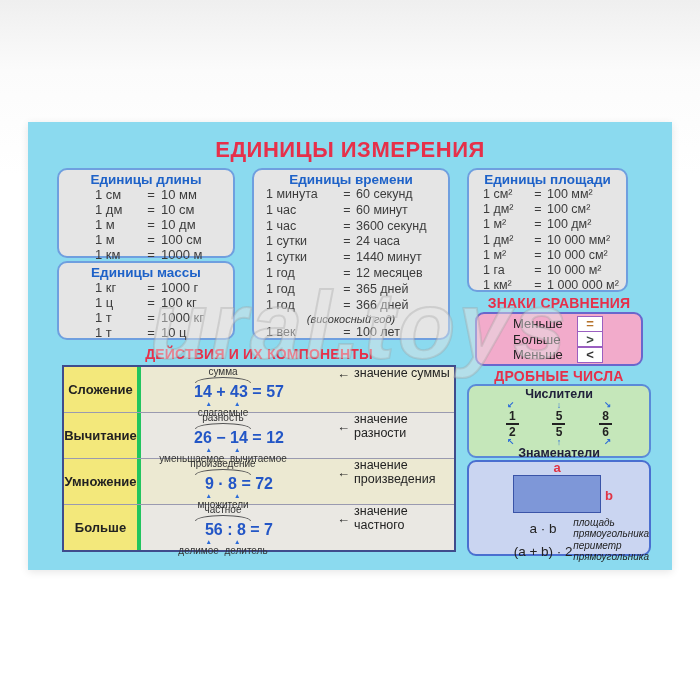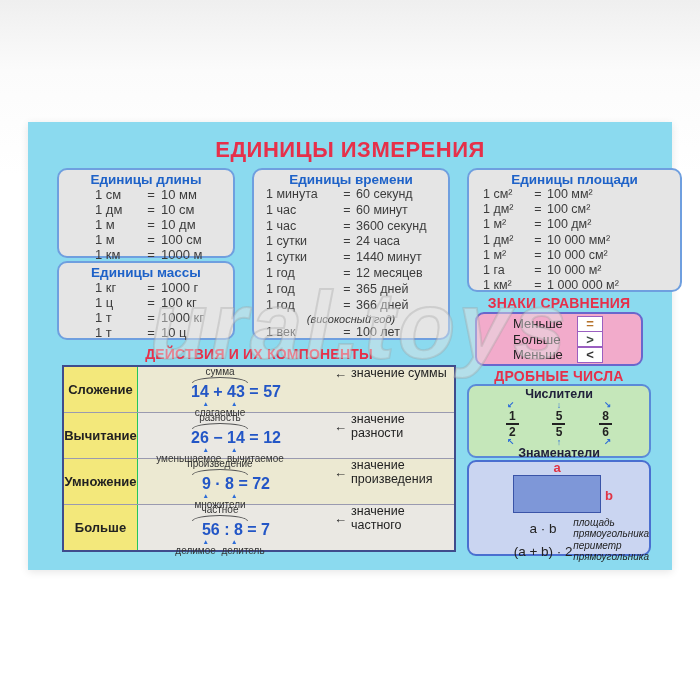--- a/index.html
+++ b/index.html
@@ -30,21 +30,21 @@
   }
   .unit-title{text-align:center;font-weight:bold;font-size:13.5px;line-height:15px;color:var(--header-blue,#1e62c8);}
   .unit-row{display:grid;color:#3c3c3c;}
   .u-eq{text-align:center;}
   #box-length{left:29px;top:46px;width:178px;height:90px;}
   #box-mass{left:29px;top:139px;width:178px;height:79px;}
   #box-length .unit-row,#box-mass .unit-row{grid-template-columns:46px 20px 1fr;font-size:13px;line-height:15px;padding-left:32px;}
   #box-time{left:224px;top:46px;width:198px;height:172px;}
   #box-time .unit-row{grid-template-columns:72px 18px 1fr;font-size:12.5px;line-height:15.8px;padding-left:8px;}
   .time-note{font-style:italic;font-size:11px;line-height:12px;text-align:center;color:#3c3c3c;}
-  #box-area{left:439px;top:46px;width:215px;height:124px;}
+  #box-area{left:439px;top:46px;width:161px;height:124px;}
   #box-area .unit-row{grid-template-columns:46px 18px 1fr;font-size:12.5px;line-height:15.2px;padding-left:10px;}
 
   
   .section-heading{
     position:absolute;text-align:center;font-weight:bold;font-size:14px;
     color:var(--title-red,#e6304a);letter-spacing:.2px;
   }
   #cmp-heading{left:439px;top:173px;width:184px;}
   #frac-heading{left:439px;top:246px;width:184px;}
   #ops-heading{left:34px;top:224px;width:394px;}
@@ -96,21 +96,21 @@
 
   
   .ops-table{
     position:absolute;left:34px;top:243px;width:394px;height:187px;
     border:2px solid var(--table-border,#3f4c8c);box-sizing:border-box;
     display:flex;flex-direction:column;background:#fff;
   }
   .op-row{flex:1;display:flex;border-top:1px solid #9a9ab0;min-height:0;}
   .op-row:first-child{border-top:none;}
   .op-name{width:73px;flex:none;background:var(--yellow-cell,#f3e87b);
-    border-right:1px solid #22c55e;display:flex;align-items:center;justify-content:center;
+    border-right:4px solid #22c55e;display:flex;align-items:center;justify-content:center;
     font-size:13px;font-weight:bold;color:#222;}
   .op-content{flex:1;display:flex;align-items:flex-start;}
   .op-content.even{background:var(--cream-cell,#ece9d2);}
   .op-content.odd{background:var(--gray-cell,#eae8e3);}
   .eq-block{width:196px;flex:none;display:flex;flex-direction:column;align-items:center;justify-content:center;}
   .eq-top{display:flex;flex-direction:column;align-items:center;transform:translateX(-16px);}
   .eq-top-label{font-size:10px;line-height:10px;color:#333;}
   .eq-brace{width:54px;height:5px;border:1.5px solid #555;border-bottom:none;
     border-radius:50% 50% 0 0 / 100% 100% 0 0;}
   .eq-line{font-size:16px;font-weight:bold;line-height:18px;color:var(--equation-blue,#2356c6);}

